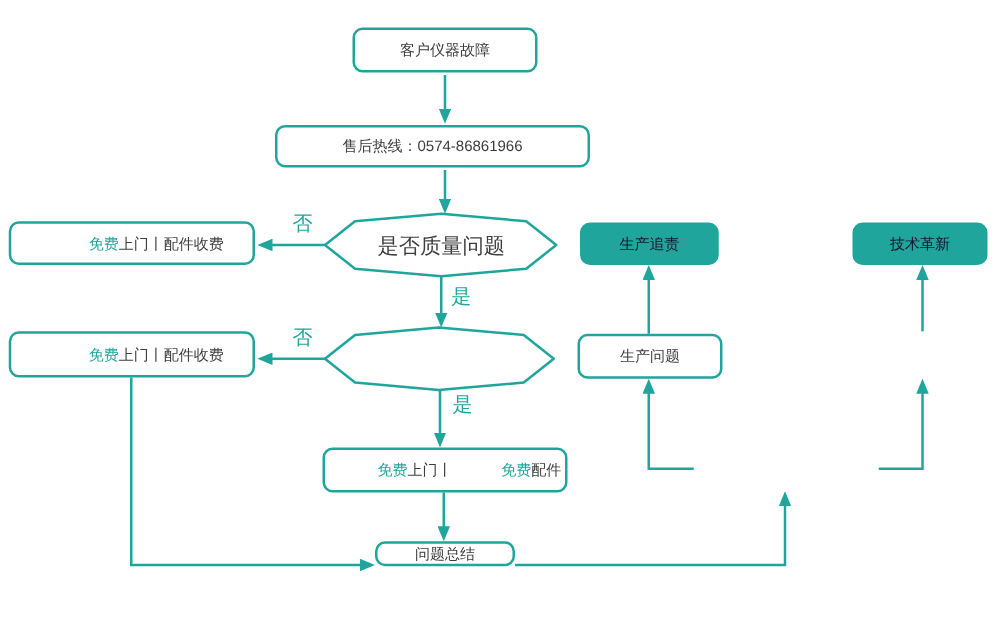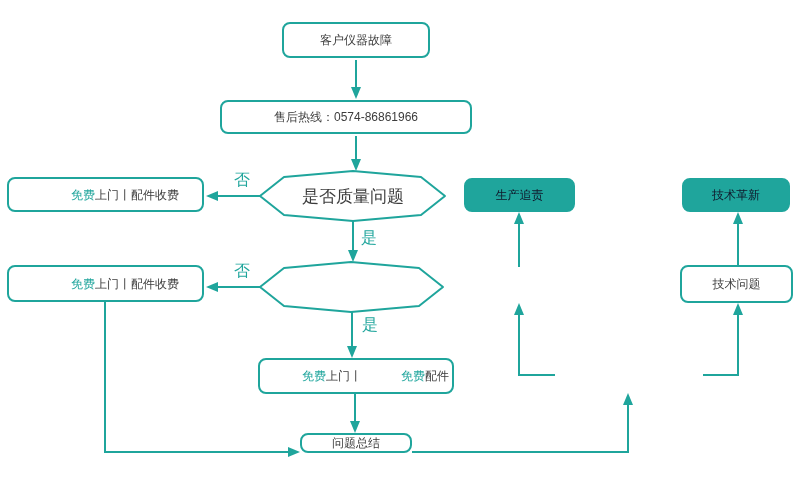--- a/index.html
+++ b/index.html
@@ -73,25 +73,25 @@
       <span class="accent">免费</span>
       <span>上门丨</span>
       <span class="accent">免费</span>
       <span>配件</span>
     </div>
 
   <div class="node" style="left:300px; top:433px; width:112px; height:20px;">问题总结</div>
 
   <div class="node filled" style="left:464px; top:178px; width:111px; height:34px;">生产追责</div>
 
+  <div class="node" style="left:462px; top:267px; width:116px; height:36px;">生产问题</div>
 
 
   <div class="node filled" style="left:682px; top:178px; width:108px; height:34px;">技术革新</div>
 
-  <div class="node" style="left:680px; top:265px; width:113px; height:38px;">技术问题</div>
 
   <div class="hex-label" style="left:270px; top:173px; width:166px; height:46px;">是否质量问题</div>
 
 
   <div class="edge-label" style="left:234px; top:172px;">否</div>
 
   <div class="edge-label" style="left:361px; top:230px;">是</div>
 
   <div class="edge-label" style="left:234px; top:263px;">否</div>
 

